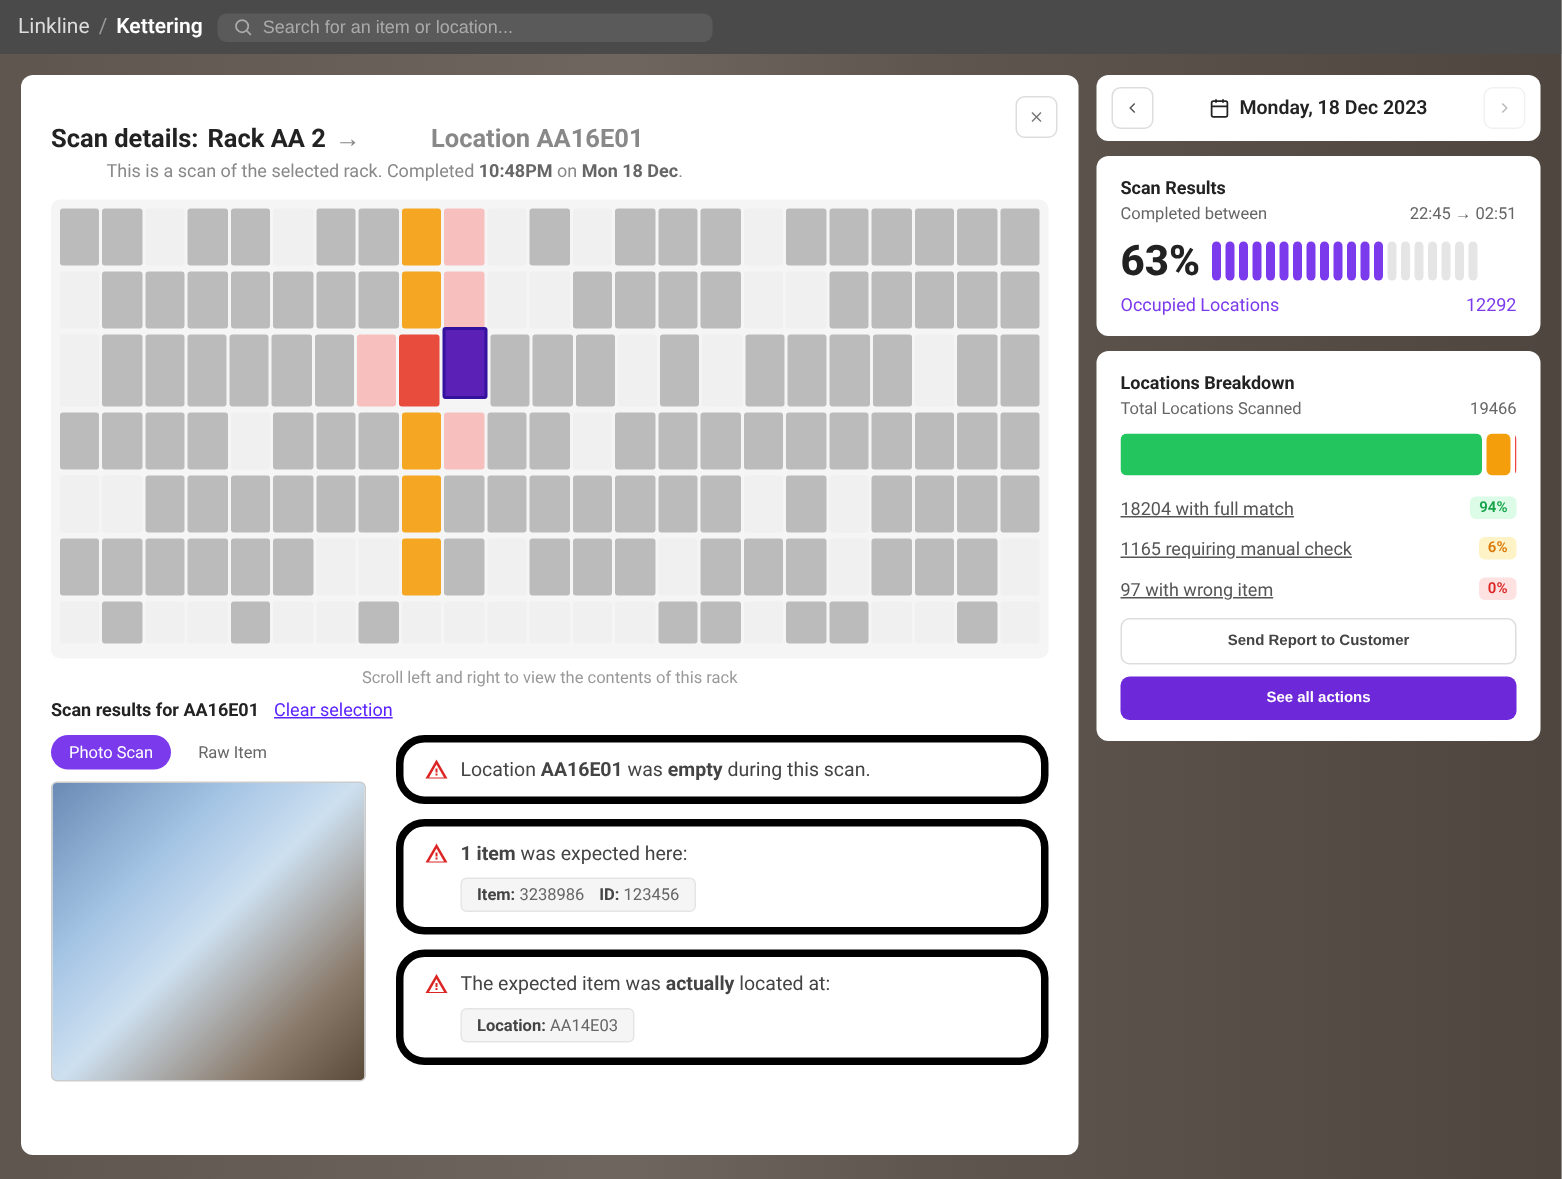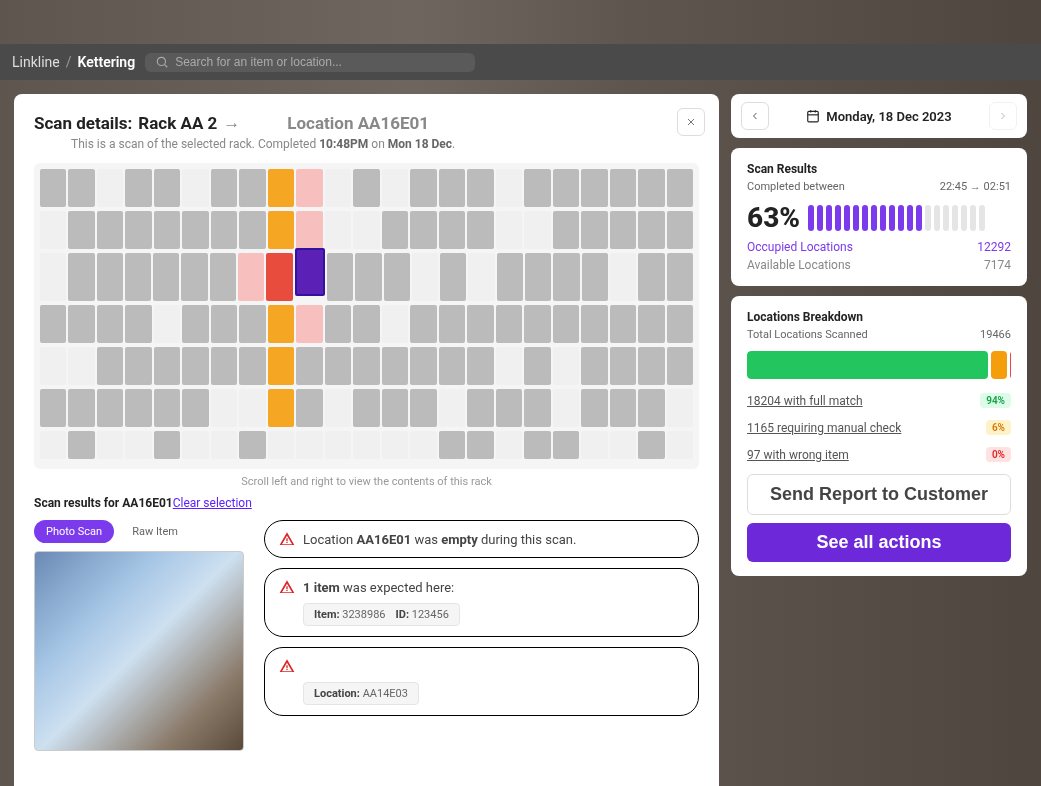--- a/index.html
+++ b/index.html
@@ -1,28 +1,28 @@
 <!DOCTYPE html>
 <html><head>
 <meta charset="utf-8">
 <style>
   * { box-sizing: border-box; margin: 0; padding: 0; }
   body { font-family: -apple-system, BlinkMacSystemFont, "Segoe UI", Roboto, sans-serif; background: #333; width: 1041px; height: 786px; overflow: hidden; position: relative; }
   .bg-image { position: absolute; inset: 0; background: linear-gradient(90deg, #8a7a6a 0%, #9a8a7a 20%, #aa9a8a 40%, #8a7a6a 60%, #7a6a5a 80%, #6a5a4a 100%); opacity: 0.5; z-index: 0; }
-  .header { background: #4a4a4a; height: 36px; display: flex; align-items: center; padding: 0 12px; gap: 10px; position: relative; z-index: 2; margin-top: 44px; }
+  .header { background: #4a4a4a; height: 36px; display: flex; align-items: center; padding: 0 12px; gap: 10px; position: relative; z-index: 2; }
   .breadcrumb { color: #ddd; font-size: 14px; display: flex; align-items: center; gap: 6px; }
   .breadcrumb .sep { color: #999; }
   .breadcrumb .current { font-weight: 600; color: #fff; }
   .search-wrap { flex: 0 0 330px; background: #5a5a5a; border-radius: 6px; display: flex; align-items: center; padding: 0 10px; height: 19px; }
   .search-icon { width: 14px; height: 14px; margin-right: 6px; }
   .search-input { background: none; border: none; color: #ccc; font-size: 12px; flex: 1; outline: none; }
   .search-input::placeholder { color: #aaa; }
 
   .content { position: relative; z-index: 1; display: flex; gap: 12px; padding: 14px; }
-  .left-panel { flex: 1; background: #fff; border-radius: 8px; padding: 18px 20px; position: relative; min-height: 720px; }
+  .left-panel { flex: 1; background: #fff; border-radius: 8px; padding: 33px 20px; position: relative; min-height: 720px; }
   .right-col { width: 296px; display: flex; flex-direction: column; gap: 10px; }
 
   .scan-title { font-size: 17px; font-weight: 700; color: #222; display: flex; align-items: center; gap: 6px; }
   .scan-title .arrow { color: #888; font-weight: 400; }
   .scan-title .loc { color: #888; margin-left: 41px; }
   .scan-sub { font-size: 12px; color: #888; margin-top: 4px; margin-left: 37px; }
   .scan-sub b { color: #666; }
   .close-btn { position: absolute; top: 14px; right: 14px; width: 28px; height: 28px; border: 1px solid #ddd; border-radius: 6px; background: #fff; display: flex; align-items: center; justify-content: center; cursor: pointer; color: #777; font-size: 14px; }
 
   .rack-grid { margin-top: 12px; background: #f5f5f5; border-radius: 6px; padding: 6px; }
@@ -30,32 +30,32 @@
   .cell { flex: 1; height: 38px; background: #bbb; border-radius: 2px; position: relative; font-size: 5px; color: #fff; display:flex; align-items:flex-end; justify-content:center; padding-bottom:2px; overflow:hidden; }
   .cell.empty { background: #f0f0f0; }
   .cell.orange { background: #f5a623; }
   .cell.red { background: #e74c3c; }
   .cell.redlt { background: #f8bfbf; }
   .cell.purple { background: #5b21b6; border: 2px solid #3412a0; height: 48px; margin-top: -5px; }
   .cell.lg { height: 48px; }
   .cell.short { height: 28px; }
 
   .scroll-hint { text-align: center; font-size: 11px; color: #999; margin-top: 6px; }
-  .results-for { font-size: 12px; font-weight: 700; color: #222; margin-top: 8px; display: flex; align-items: center; }
+  .results-for { font-size: 12px; font-weight: 700; color: #222; margin-top: 8px; display: flex; align-items: center; gap: 10px; }
   .clear-sel { color: #5b21ff; font-weight: 400; text-decoration: underline; cursor: pointer; font-size: 12px; }
 
   .bottom-row { display: flex; gap: 20px; margin-top: 10px; }
   .photo-col { width: 210px; }
   .tabs { display: flex; gap: 6px; margin-bottom: 8px; align-items: flex-end; }
   .tab { font-size: 11px; padding: 5px 12px; border-radius: 12px; cursor: pointer; color: #666; }
   .tab.active { background: #7c3aed; color: #fff; }
   .photo { width: 210px; height: 200px; background: linear-gradient(135deg, #6a8ab5 0%, #a5c5e5 30%, #cde0f0 50%, #8a7a6a 80%, #5a4a3a 100%); border-radius: 4px; border: 1px solid #ccc; }
 
   .alerts { flex: 1; display: flex; flex-direction: column; gap: 10px; }
-  .alert { border: 1px solid #000000; border-radius: 19px; padding: 10px 14px; background: #fff; }
+  .alert { border: 5px solid #000000; border-radius: 19px; padding: 10px 14px; background: #fff; }
   .alert-top { display: flex; align-items: center; gap: 8px; font-size: 13px; color: #444; }
   .alert-icon { width: 16px; height: 16px; flex-shrink: 0; }
   .alert-detail { margin-top: 8px; margin-left: 24px; display: inline-flex; gap: 10px; background: #f5f5f5; border: 1px solid #e5e5e5; border-radius: 4px; padding: 4px 10px; font-size: 11px; color: #666; }
   .alert-detail b { color: #444; }
 
   .date-bar { background: #fff; border-radius: 8px; padding: 8px 10px; display: flex; align-items: center; gap: 8px; }
   .nav-btn { width: 28px; height: 28px; border: 1px solid #ddd; border-radius: 6px; background: #fff; display: flex; align-items: center; justify-content: center; cursor: pointer; color: #555; }
   .nav-btn.disabled { opacity: 0.4; cursor: default; }
   .date-text { flex: 1; text-align: center; font-size: 13px; font-weight: 600; color: #222; display: flex; align-items: center; justify-content: center; gap: 6px; }
 
@@ -74,21 +74,21 @@
   .break-bar { display: flex; height: 28px; border-radius: 4px; overflow: hidden; margin: 10px 0 14px; gap: 3px; }
   .bb-green { background: #22c55e; flex: 94; border-radius: 4px; }
   .bb-orange { background: #f59e0b; flex: 6; border-radius: 4px; }
   .bb-red { background: #ef4444; flex: 0.5; border-radius: 4px; }
   .break-row { display: flex; justify-content: space-between; align-items: center; font-size: 12px; margin-bottom: 12px; }
   .break-row a { color: #555; text-decoration: underline; cursor: pointer; }
   .badge { font-size: 10px; padding: 2px 6px; border-radius: 4px; font-weight: 600; }
   .badge.green { background: #dcfce7; color: #16a34a; }
   .badge.orange { background: #fef3c7; color: #d97706; }
   .badge.red { background: #fee2e2; color: #dc2626; }
-  .btn { display: block; width: 100%; padding: 9px; border-radius: 6px; font-size: 18px; font-weight: 600; text-align: center; cursor: pointer; border: none; margin-top: 8px; }
+  .btn { display: block; width: 100%; padding: 9px; border-radius: 6px; font-size: 10px; font-weight: 600; text-align: center; cursor: pointer; border: none; margin-top: 8px; }
   .btn.outline { background: #fff; border: 1px solid #ddd; color: #444; }
   .btn.primary { background: #6d28d9; color: #fff; }
 </style>
 </head>
 <body>
 
 <div class="bg-image"></div>
 
 <div class="header">
   <div class="breadcrumb">
@@ -344,20 +344,23 @@
           <div class="alert-detail">
             <span><b>Item:</b> <span>3238986</span></span>
             <span><b>ID:</b> <span>123456</span></span>
           </div>
         </div>
         <div class="alert">
           <div class="alert-top">
             <svg class="alert-icon" viewBox="0 0 24 24" fill="#dc2626">
                 <path d="M12 2L1 21h22L12 2zm0 5l7.5 13h-15L12 7zm-1 4v4h2v-4h-2zm0 5v2h2v-2h-2z"></path>
               </svg>
+            <span>
+              <span>The expected item was </span><b>actually</b><span> located at:</span>
+            </span>
           </div>
           <div class="alert-detail">
             <span><b>Location:</b> <span>AA14E03</span></span>
           </div>
         </div>
       </div>
     </div>
   </div>
 
   <div class="right-col">
@@ -411,24 +414,20 @@
             <div class="tick"></div>
             <div class="tick"></div>
             <div class="tick"></div>
             <div class="tick"></div>
           </div>
       </div>
       <div class="stat-row occ">
         <span>Occupied Locations</span>
         <span>12292</span>
       </div>
-      <div class="stat-row avail">
-        <span>Available Locations</span>
-        <span>7174</span>
-      </div>
     </div>
 
     <div class="card">
       <h3>Locations Breakdown</h3>
       <div class="subrow">
         <span>Total Locations Scanned</span>
         <span>19466</span>
       </div>
       <div class="break-bar">
         <div class="bb-green"></div>

